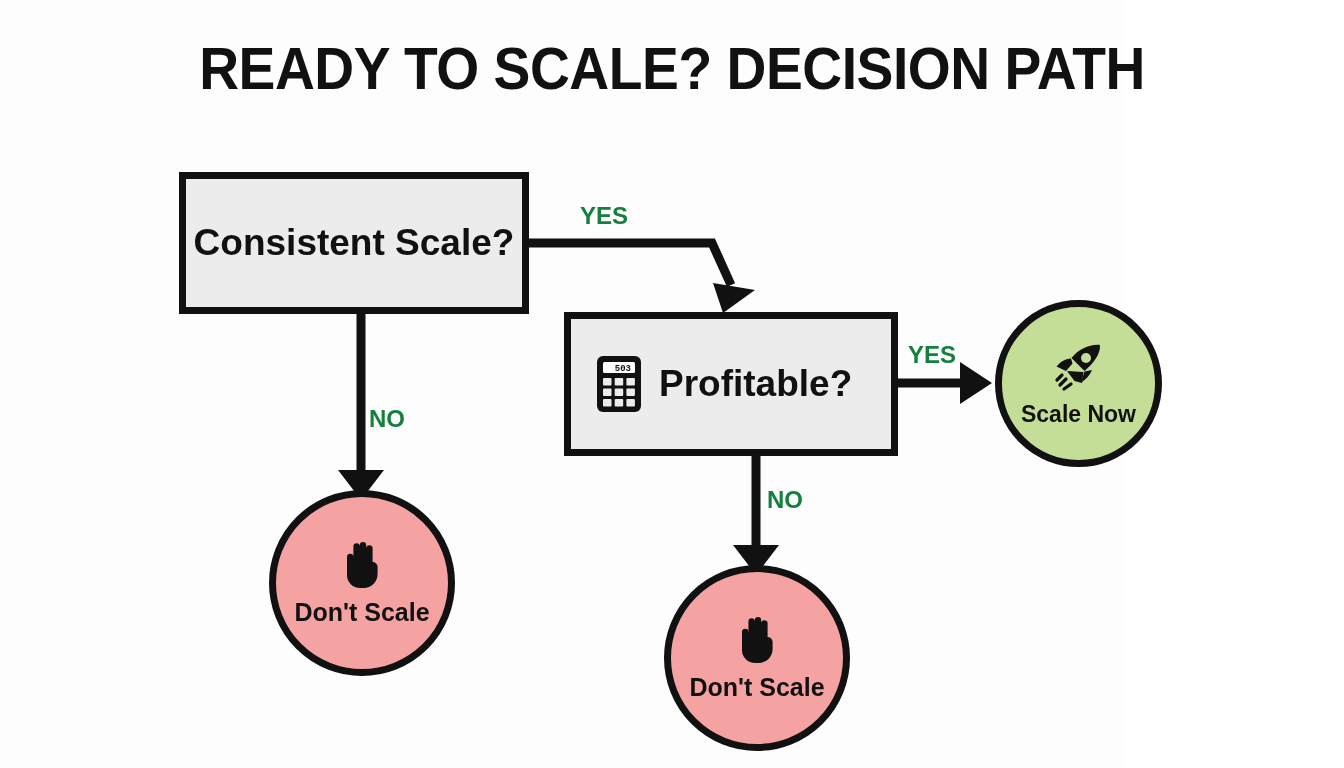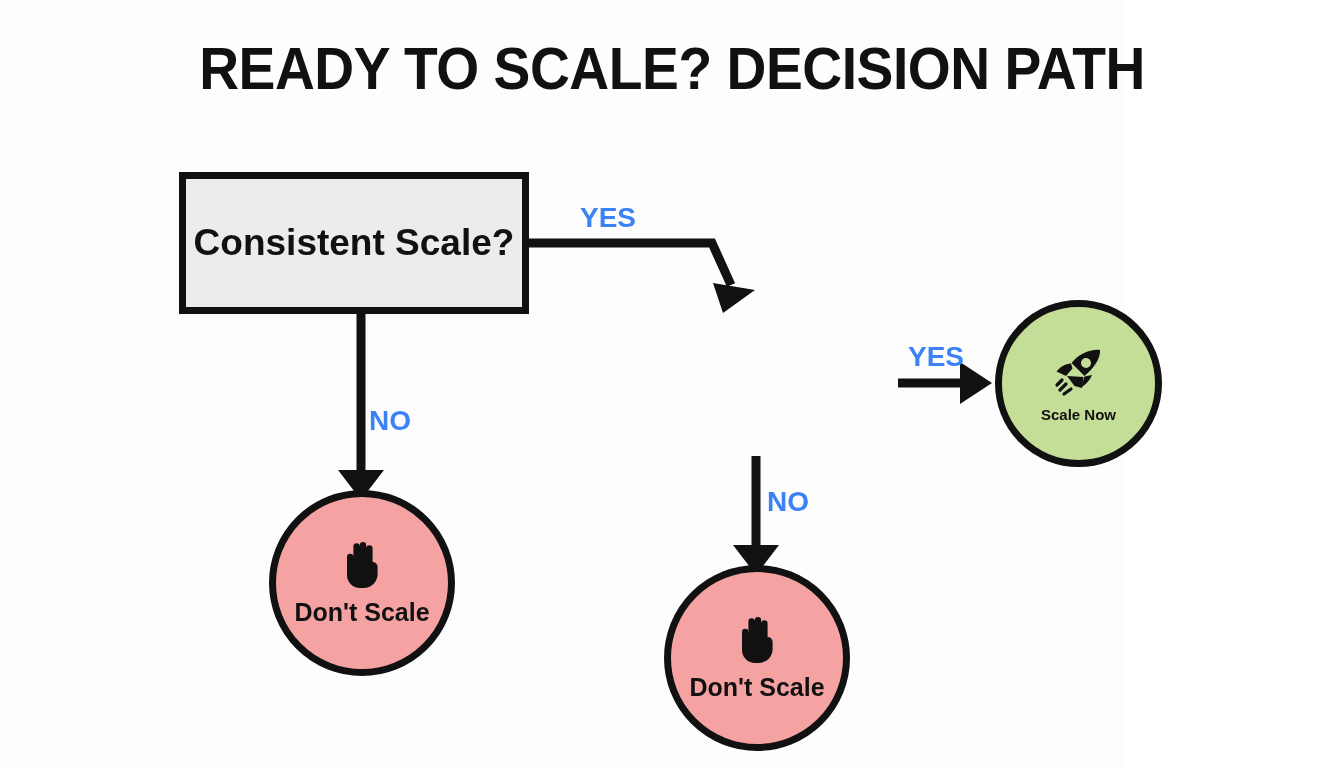--- a/index.html
+++ b/index.html
@@ -112,30 +112,30 @@
     background: #f4a3a2;
   }
   #circle-dont-scale-2 .circle-label { font-size: 25px; margin-top: 6px; }
   #circle-scale-now {
     left: 995px;
     top: 300px;
     width: 167px;
     height: 167px;
     background: #c5de97;
   }
-  #circle-scale-now .circle-label { font-size: 15px; margin-top: 4px; }
+  #circle-scale-now .circle-label { font-size: 23px; margin-top: 4px; }
   .hand-icon { width: 46px; height: 52px; }
   .rocket-icon { width: 58px; height: 58px; }
   
   .edge-label {
     position: absolute;
     font-family: "Liberation Sans", sans-serif;
     font-weight: bold;
-    font-size: 28px;
-    color: #3b82f6;
+    font-size: 24px;
+    color: #15803d;
     white-space: nowrap;
   }
   #label-yes-1 { left: 580px; top: 202px; }
   #label-no-1   { left: 369px; top: 405px; }
   #label-yes-2 { left: 908px; top: 341px; }
   #label-no-2   { left: 767px; top: 486px; }
 </style>
 </head>
 <body>
 
@@ -168,20 +168,37 @@
 
   <div class="edge-label" id="label-yes-1">YES</div>
   <div class="edge-label" id="label-no-1">NO</div>
   <div class="edge-label" id="label-yes-2">YES</div>
   <div class="edge-label" id="label-no-2">NO</div>
 
   <div class="decision-box" id="box-consistent-wins">
     <span class="box-label">Consistent Scale?</span>
   </div>
 
+  <div class="decision-box" id="box-profitable">
+    <svg class="calc-icon" viewBox="0 0 48 60">
+      <rect x="2" y="2" width="44" height="56" rx="6" ry="6" fill="#111111"></rect>
+      <rect x="8" y="8" width="32" height="11" rx="1.5" ry="1.5" fill="#ffffff"></rect>
+      <text x="36" y="17" font-family="'Liberation Mono', monospace" font-size="9" font-weight="bold" fill="#111111" text-anchor="end">503</text>
+      <rect x="8" y="24" width="8.5" height="7.5" rx="1" fill="#ececec"></rect>
+      <rect x="19.7" y="24" width="8.5" height="7.5" rx="1" fill="#ececec"></rect>
+      <rect x="31.4" y="24" width="8.5" height="7.5" rx="1" fill="#ececec"></rect>
+      <rect x="8" y="34.5" width="8.5" height="7.5" rx="1" fill="#ececec"></rect>
+      <rect x="19.7" y="34.5" width="8.5" height="7.5" rx="1" fill="#ececec"></rect>
+      <rect x="31.4" y="34.5" width="8.5" height="7.5" rx="1" fill="#ececec"></rect>
+      <rect x="8" y="45" width="8.5" height="7.5" rx="1" fill="#ececec"></rect>
+      <rect x="19.7" y="45" width="8.5" height="7.5" rx="1" fill="#ececec"></rect>
+      <rect x="31.4" y="45" width="8.5" height="7.5" rx="1" fill="#ececec"></rect>
+    </svg>
+    <span class="box-label">Profitable?</span>
+  </div>
 
   <div class="outcome-circle" id="circle-dont-scale-1">
     <svg class="hand-icon" viewBox="0 0 46 52">
       <path d="M8 26 L8 17 a3.2 3.2 0 0 1 6.4 0 L14.4 6.5 a3.2 3.2 0 0 1 6.4 0
                L20.8 5.2 a3.2 3.2 0 0 1 6.4 0 L27.2 8.5 a3.2 3.2 0 0 1 6.4 0
                L33.6 22 a5 5 0 0 1 5 5 L38.6 34 a14 14 0 0 1 -14 14
                L21 48 a13 13 0 0 1 -13 -13 Z" fill="#111111"></path>
     </svg>
     <span class="circle-label">Don't Scale</span>
   </div>

